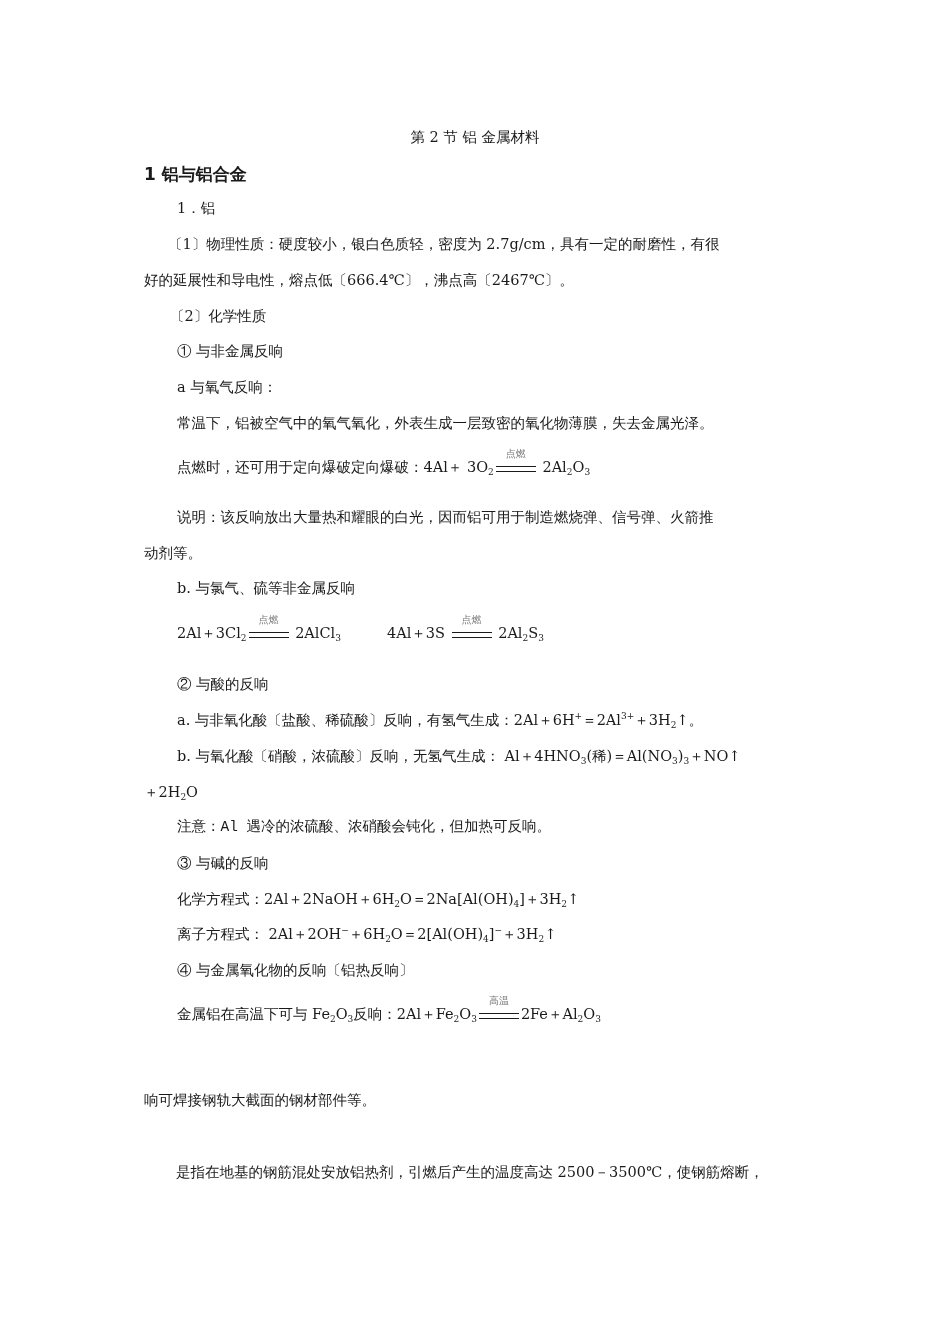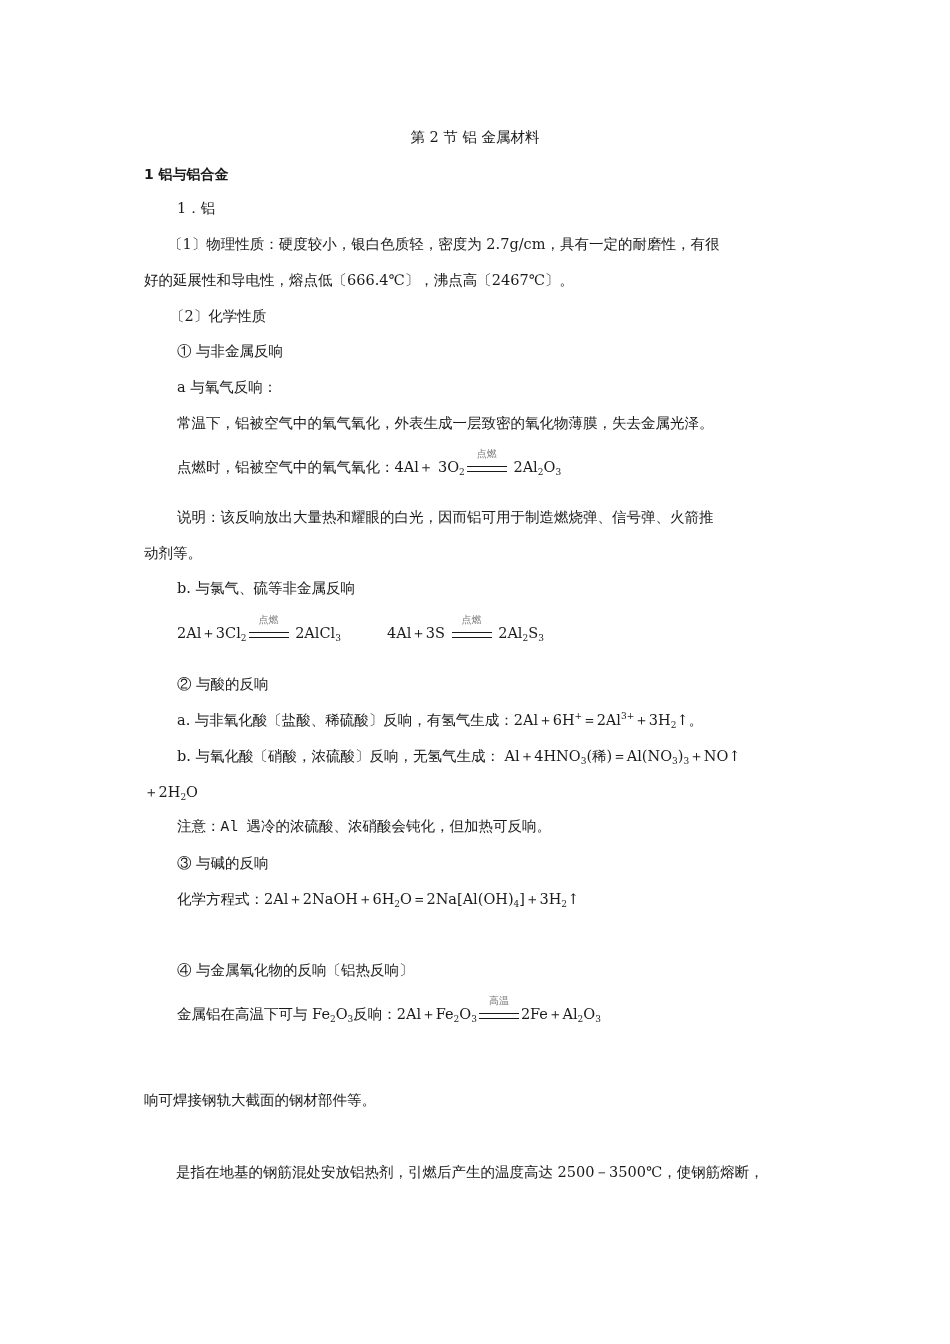--- a/index.html
+++ b/index.html
@@ -4,21 +4,21 @@
 <style>
   html, body { margin: 0; padding: 0; background: #ffffff; }
   body {
     width: 950px; height: 1344px; position: relative; overflow: hidden;
     font-family: "DejaVu Serif", "Liberation Serif", serif;
     color: #1a1a1a; font-size: 14.5px;
   }
   .page { position: absolute; left: 0; top: 0; width: 846px; height: 1344px; }
   .line { position: absolute; white-space: nowrap; line-height: 20px; }
   .title { left: 0; width: 950px; text-align: center; top: 127px; font-size: 14.5px; }
-  .h1 { font-family: "DejaVu Sans", "Liberation Sans", sans-serif; font-weight: bold; font-size: 14px; text-align: right; }
+  .h1 { font-family: "DejaVu Sans", "Liberation Sans", sans-serif; font-weight: bold; font-size: 17px; text-align: right; }
   sub { font-size: 9px; vertical-align: -3px; line-height: 0; }
   sup { font-size: 9px; vertical-align: 6px; line-height: 0; }
   .cond {
     display: inline-block; position: relative; width: 40px; height: 20px; vertical-align: top; margin: 0 2px;
   }
   .cond .lbl {
     position: absolute; left: 0; right: 0; top: -9px; text-align: center;
     font-size: 10px; color: #777; line-height: 12px;
   }
   .cond .bar {
@@ -43,21 +43,21 @@
 
   <div class="line" style="left:170px; top:306px;">〔2〕化学性质</div>
 
   <div class="line" style="left:177px; top:341px;">① 与非金属反响</div>
 
   <div class="line" style="left:177px; top:377px;">a 与氧气反响：</div>
 
   <div class="line" style="left:177px; top:413px;">常温下，铝被空气中的氧气氧化，外表生成一层致密的氧化物薄膜，失去金属光泽。</div>
 
   <div class="line" style="left:177px; top:457px;">
-    <span>点燃时，铝被空气中的氧气氧化：4Al＋  3O</span><sub>2</sub><span class="cond"><span class="lbl">点燃</span><span class="bar"></span></span>&nbsp;<span>2Al</span><sub>2</sub><span>O</span><sub>3</sub>
+    <span>点燃时，还可用于定向爆破定向爆破：4Al＋  3O</span><sub>2</sub><span class="cond"><span class="lbl">点燃</span><span class="bar"></span></span>&nbsp;<span>2Al</span><sub>2</sub><span>O</span><sub>3</sub>
   </div>
 
   <div class="line" style="left:177px; top:507px;">说明：该反响放出大量热和耀眼的白光，因而铝可用于制造燃烧弹、信号弹、火箭推</div>
   <div class="line" style="left:144px; top:543px;">动剂等。</div>
 
   <div class="line" style="left:177px; top:578px;">b. 与氯气、硫等非金属反响</div>
 
   <div class="line" style="left:177px; top:623px;">
     <span>2Al＋3Cl</span><sub>2</sub><span class="cond"><span class="lbl">点燃</span><span class="bar"></span></span>&nbsp;<span>2AlCl</span><sub>3</sub><span class="gap"></span><span>4Al＋3S</span>&nbsp;<span class="cond"><span class="lbl">点燃</span><span class="bar"></span></span>&nbsp;<span>2Al</span><sub>2</sub><span>S</span><sub>3</sub>
   </div>
@@ -76,20 +76,23 @@
   </div>
 
   <div class="line" style="left:177px; top:817px;font-family:Liberation Mono, monospace;">注意：Al 遇冷的浓硫酸、浓硝酸会钝化，但加热可反响。</div>
 
   <div class="line" style="left:177px; top:853px;">③ 与碱的反响</div>
 
   <div class="line" style="left:177px; top:889px;">
     <span>化学方程式：2Al＋2NaOH＋6H</span><sub>2</sub><span>O＝2Na[Al(OH)</span><sub>4</sub><span>]＋3H</span><sub>2</sub><span>↑</span>
   </div>
 
+  <div class="line" style="left:177px; top:924px;">
+    <span>离子方程式：  2Al＋2OH</span><sup>−</sup><span>＋6H</span><sub>2</sub><span>O＝2[Al(OH)</span><sub>4</sub><span>]</span><sup>−</sup><span>＋3H</span><sub>2</sub><span>↑</span>
+  </div>
 
   <div class="line" style="left:177px; top:960px;">④ 与金属氧化物的反响〔铝热反响〕</div>
 
   <div class="line" style="left:177px; top:1004px;">
     <span>金属铝在高温下可与 Fe</span><sub>2</sub><span>O</span><sub>3</sub><span>反响：2Al＋Fe</span><sub>2</sub><span>O</span><sub>3</sub><span class="cond"><span class="lbl">高温</span><span class="bar"></span></span><span>2Fe＋Al</span><sub>2</sub><span>O</span><sub>3</sub>
   </div>
 
   <div class="line" style="left:144px; top:1090px;">响可焊接钢轨大截面的钢材部件等。</div>
 
   <div class="line" style="left:144px; top:1162px;margin-left:32px;">是指在地基的钢筋混处安放铝热剂，引燃后产生的温度高达 2500－3500℃，使钢筋熔断，</div>

